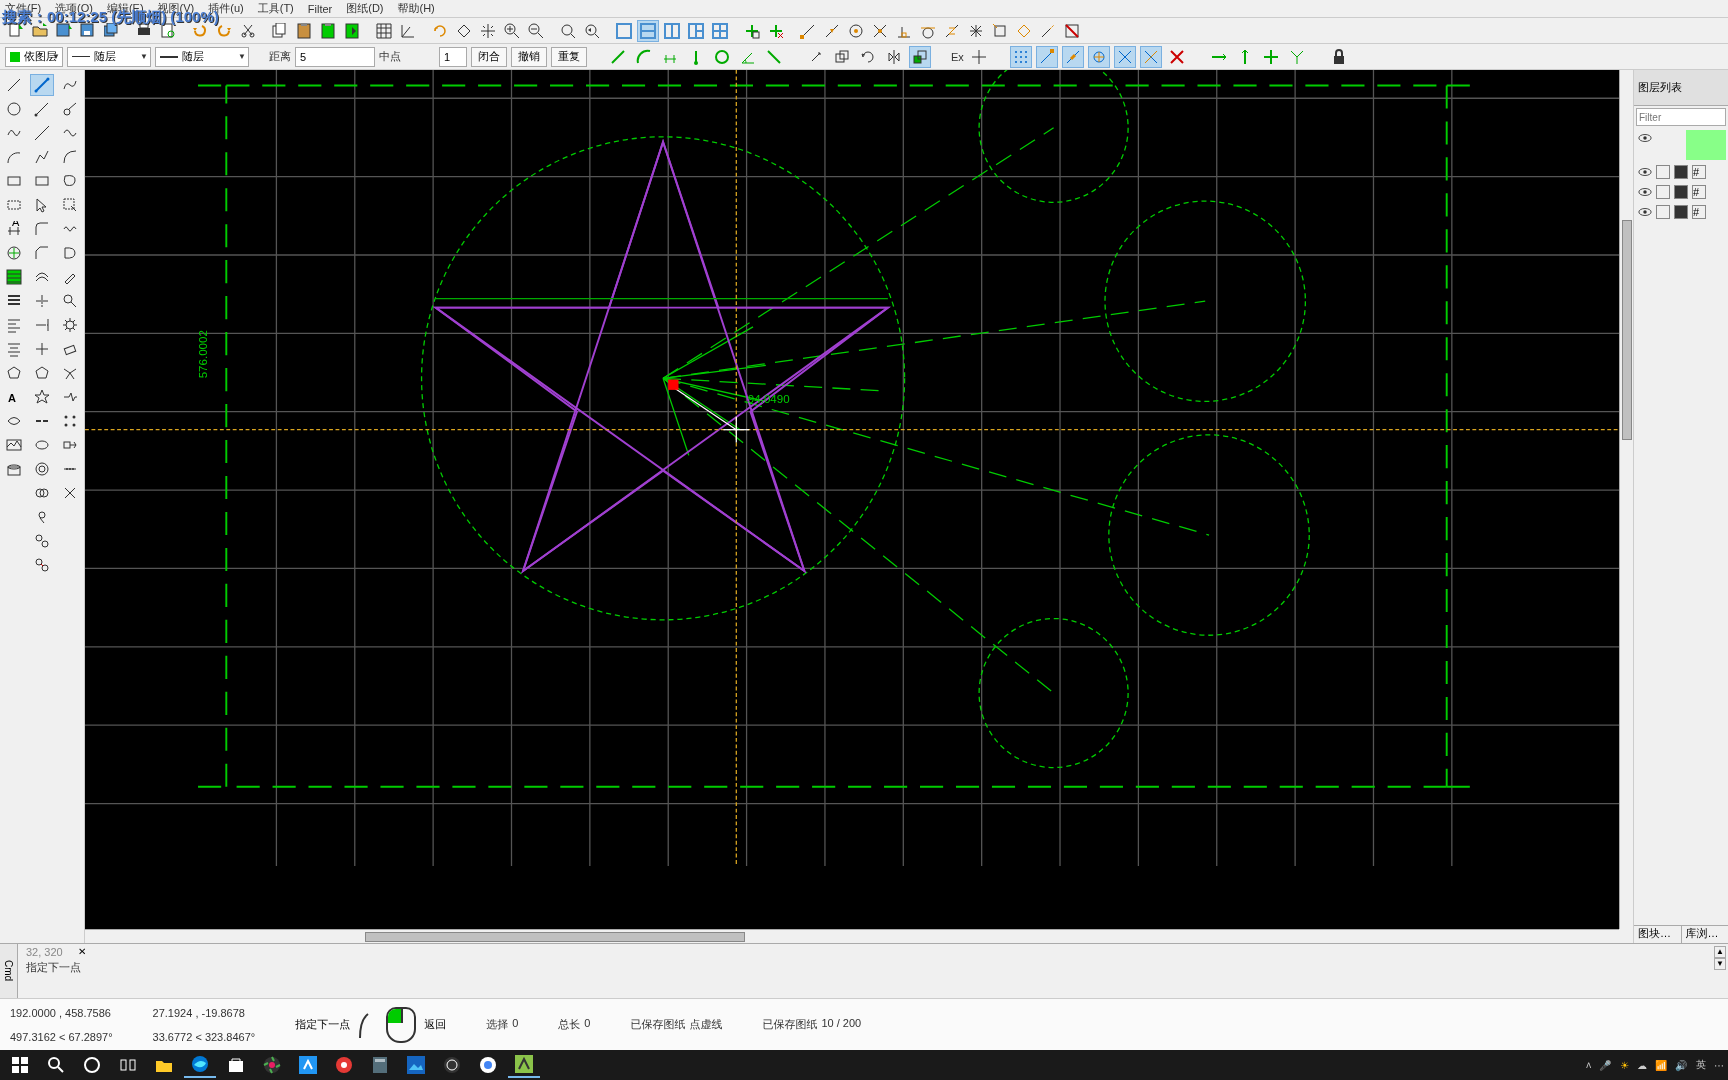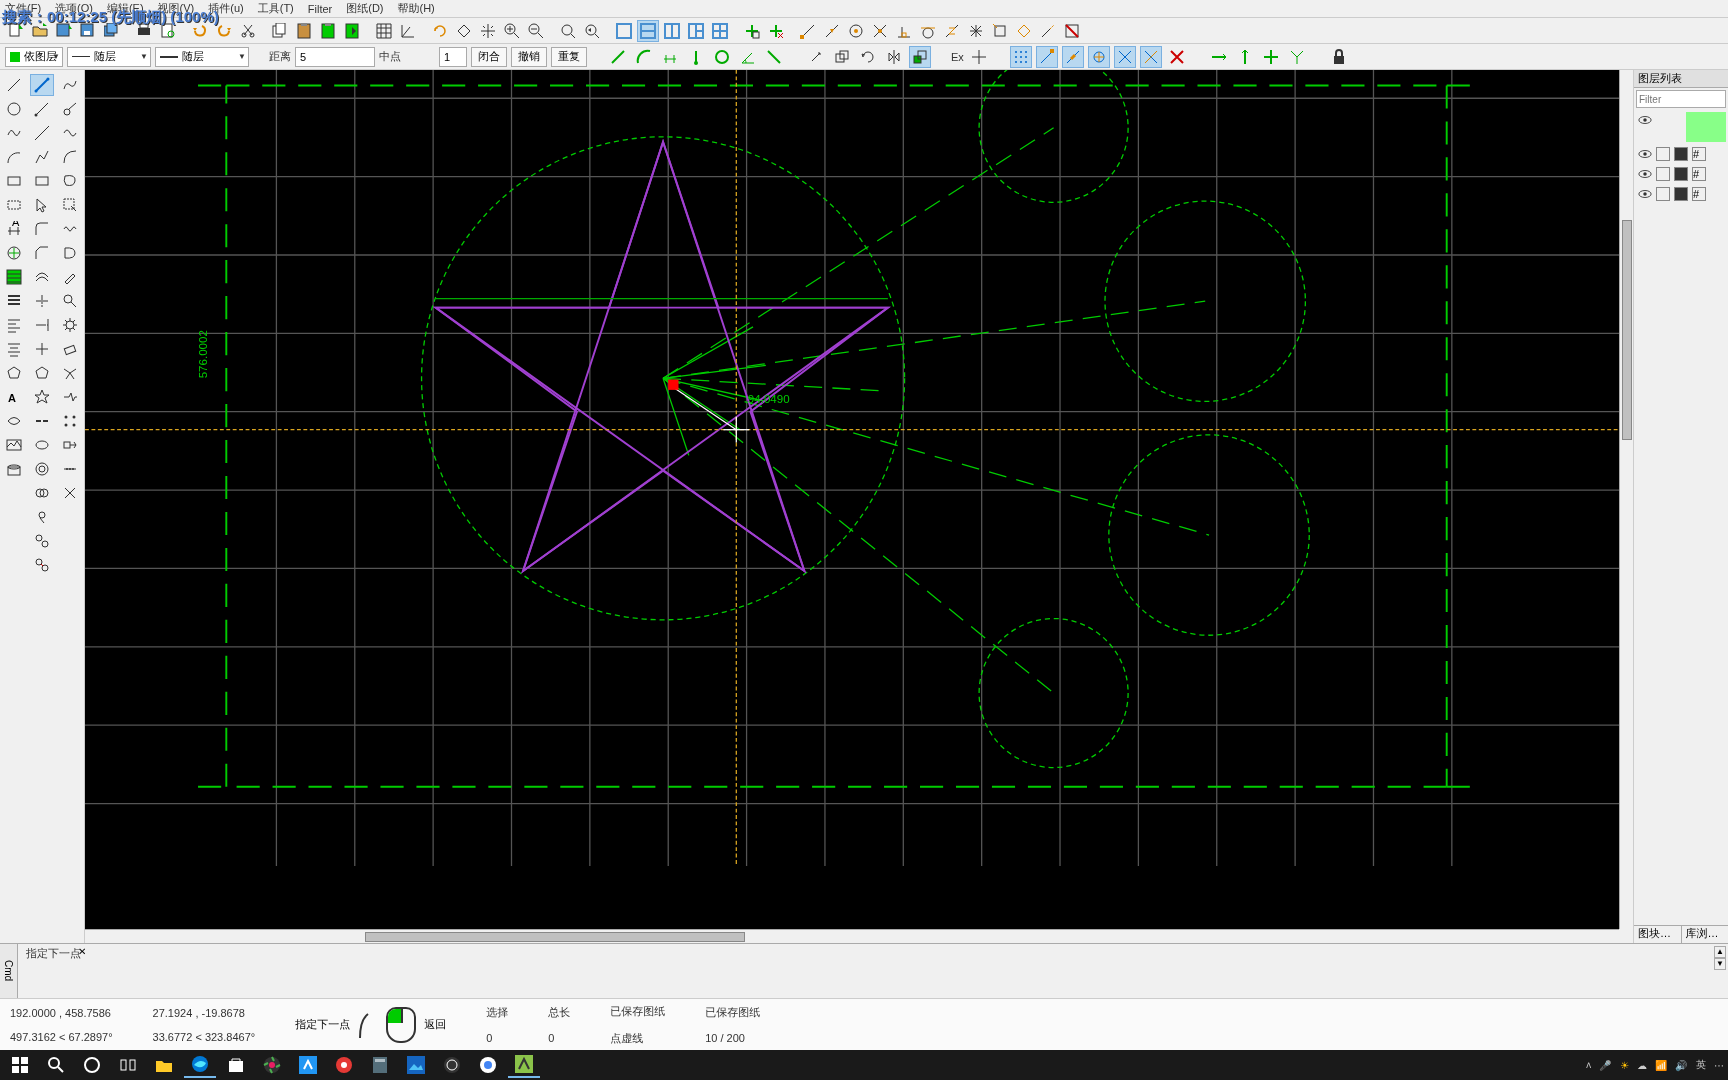--- a/index.html
+++ b/index.html
@@ -31,21 +31,21 @@
 
 .canvas-wrap { flex: 1; position: relative; background: #000; overflow: hidden; }
 .canvas { position: absolute; inset: 0; }
 .scroll-h { position: absolute; bottom: 0; left: 0; right: 14px; height: 14px; background: #f0f0f0; border-top: 1px solid #aaa; }
 .scroll-h-thumb { position: absolute; top: 2px; height: 10px; background: #c0c0c0; border: 1px solid #888; }
 .scroll-v { position: absolute; top: 0; right: 0; bottom: 14px; width: 14px; background: #f0f0f0; border-left: 1px solid #aaa; }
 .scroll-v-thumb { position: absolute; left: 2px; width: 10px; background: #c0c0c0; border: 1px solid #888; }
 .scroll-corner { position: absolute; bottom: 0; right: 0; width: 14px; height: 14px; background: #f0f0f0; }
 
 .right-panel { width: 95px; background: #f0f0f0; border-left: 1px solid #ccc; display: flex; flex-direction: column; }
-.rp-title { height: 18px; background: #e0e0e0; border-bottom: 1px solid #aaa; padding-left: 4px; display: flex; align-items: center; font-size: 11px; }
+.rp-title { height: 36px; background: #e0e0e0; border-bottom: 1px solid #aaa; padding-left: 4px; display: flex; align-items: center; font-size: 11px; }
 .rp-filter { height: 18px; border: 1px solid #aaa; margin: 2px; font-size: 10px; padding: 0 2px; color: #888; }
 .rp-preview { height: 30px; background: #8f8; margin: 2px; }
 .rp-row { height: 20px; display: flex; align-items: center; gap: 4px; padding: 0 4px; }
 .rp-row .eye { width: 14px; height: 14px; }
 .rp-row .ic { width: 14px; height: 14px; border: 1px solid #888; }
 
 .cmd-area { height: 55px; background: #f0f0f0; border-top: 1px solid #aaa; display: flex; position: relative; }
 .cmd-label { width: 18px; writing-mode: vertical-lr; text-align: center; font-size: 10px; background: #e8e8e8; border-right: 1px solid #aaa; display: flex; align-items: center; justify-content: center; }
 .cmd-close { position: absolute; left: 78px; top: 2px; width: 12px; height: 12px; font-size: 10px; cursor: pointer; }
 .cmd-text { flex: 1; padding: 2px 8px; font-size: 11px; color: #333; display: flex; flex-direction: column; }
@@ -53,21 +53,21 @@
 .cmd-scroll { position: absolute; right: 2px; top: 2px; width: 12px; display: flex; flex-direction: column; }
 .cmd-scroll div { height: 12px; border: 1px solid #aaa; font-size: 8px; text-align: center; cursor: pointer; }
 
 .status-bar { height: 52px; background: #fafafa; border-top: 1px solid #ccc; display: flex; align-items: center; padding: 0 10px; gap: 40px; }
 .status-coords { display: flex; flex-direction: column; gap: 12px; }
 .status-coords div { font-size: 11px; color: #333; }
 .status-mid { display: flex; align-items: center; gap: 8px; }
 .mouse-icon { width: 30px; height: 36px; border: 2px solid #333; border-radius: 10px 10px 14px 14px; position: relative; }
 .mouse-icon::before { content: ""; position: absolute; top: 0; left: 50%; width: 2px; height: 14px; background: #333; }
 .mouse-icon .lmb { position: absolute; top: 0; left: 0; width: 13px; height: 14px; background: #0c0; border-radius: 8px 0 0 0; }
-.status-group { display: flex; flex-direction: column; gap: 12px; }
+.status-group { display: flex; flex-direction: row; gap: 4px; }
 .status-group .lbl { font-size: 11px; color: #333; }
 .status-group .val { font-size: 11px; color: #333; }
 
 .taskbar { height: 30px; background: #1a1a1a; display: flex; align-items: center; padding: 0 4px; gap: 4px; }
 .taskbar .tk { width: 32px; height: 26px; display: flex; align-items: center; justify-content: center; cursor: pointer; }
 .taskbar .tk svg { width: 18px; height: 18px; }
 .taskbar .tk.active { border-bottom: 2px solid #76b9ed; }
 .taskbar .tray { margin-left: auto; display: flex; gap: 8px; color: #ccc; align-items: center; }
 .taskbar .tray span { font-size: 10px; }
 
@@ -991,20 +991,21 @@
       <div style="flex:1;border-right:1px solid #aaa;padding-left:4px">图块…</div>
       <div style="flex:1;padding-left:4px">库浏…</div>
     </div>
   </div>
 </div>
 
 <div class="cmd-area">
   <div class="cmd-label">Cmd</div>
   <div class="cmd-close">✕</div>
   <div class="cmd-text">
+    <div class="cmd-line" style="color:#888">32, 320</div>
     <div class="cmd-line">指定下一点</div>
   </div>
   <div class="cmd-scroll">
       <div>▲</div>
       <div>▼</div>
     </div>
 </div>
 
 <div class="status-bar">
   <div class="status-coords">

